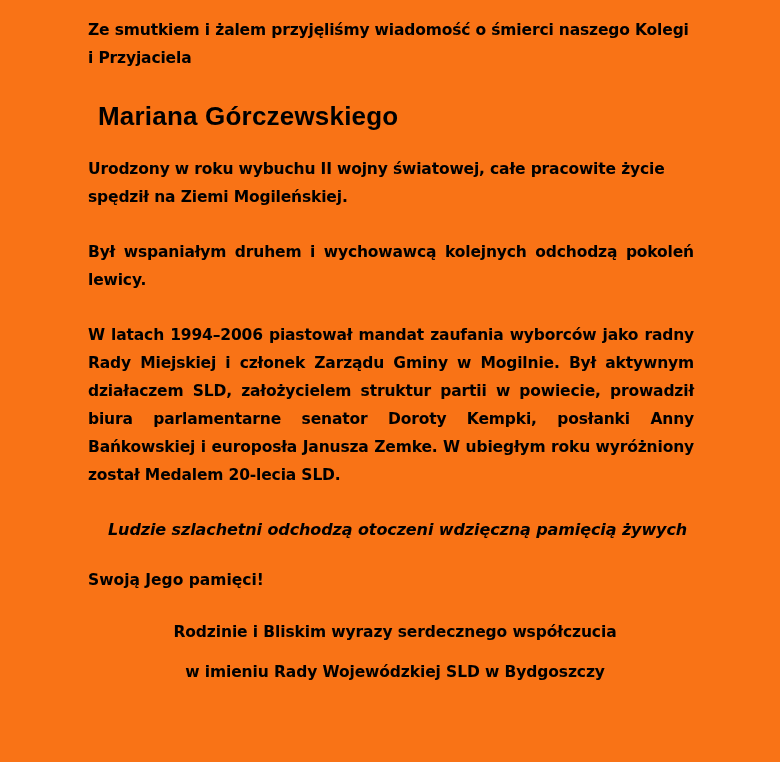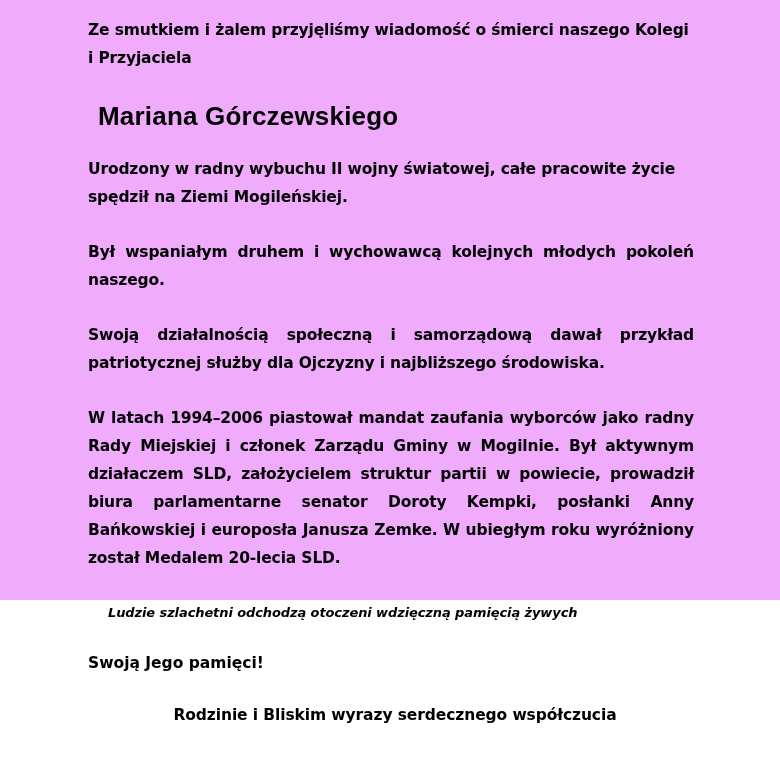--- a/index.html
+++ b/index.html
@@ -11,22 +11,22 @@
     width: 780px;
     height: 762px;
     overflow: hidden;
     font-family: "DejaVu Sans", sans-serif;
     color: #000000;
     -webkit-font-smoothing: none;
   }
   #page {
     position: relative;
     width: 780px;
-    height: 600px;
-    background: #f0abfc;
+    height: 762px;
+    background: #f97316;
   }
   #content {
     position: absolute;
     left: 88px;
     top: 16px;
     width: 606px;
   }
 
   
   .para {
@@ -55,21 +55,21 @@
     text-align: left;
     margin: 18px 0 22px 0;
     padding-left: 10px;
     letter-spacing: 0.2px;
   }
 
   .epitaph {
     font-family: "DejaVu Sans", sans-serif;
     font-weight: bold;
     font-style: italic;
-    font-size: 13px;
+    font-size: 16px;
     line-height: 28px;
     text-align: left;
     padding-left: 20px;
     margin: 0 0 22px 0;
     letter-spacing: -0.1px;
   }
 
   .hail {
     font-family: "DejaVu Sans", sans-serif;
     font-weight: bold;
@@ -78,40 +78,39 @@
     text-align: left;
     margin: 0 0 24px 0;
   }
 
   .centered-line {
     font-family: "DejaVu Sans", sans-serif;
     font-weight: bold;
     font-size: 15.5px;
     line-height: 28px;
     text-align: center;
-    margin: 0 0 30px 0;
+    margin: 0 0 12px 0;
     padding-left: 8px;
     letter-spacing: -0.1px;
   }
 </style>
 </head>
 <body>
 
 <div id="page">
   <div id="content">
 
     <p class="para plain">Ze smutkiem i żalem przyjęliśmy wiadomość o śmierci naszego Kolegi i Przyjaciela</p>
 
     <h1 class="name-heading">Mariana Górczewskiego</h1>
 
-    <p class="para plain">Urodzony w radny wybuchu II wojny światowej, całe pracowite życie spędził na Ziemi Mogileńskiej.</p>
+    <p class="para plain">Urodzony w roku wybuchu II wojny światowej, całe pracowite życie spędził na Ziemi Mogileńskiej.</p>
 
-    <p class="para">Był wspaniałym druhem i wychowawcą kolejnych młodych pokoleń naszego.</p>
+    <p class="para">Był wspaniałym druhem i wychowawcą kolejnych odchodzą pokoleń lewicy.</p>
 
-    <p class="para">Swoją działalnością społeczną i samorządową dawał przykład patriotycznej służby dla Ojczyzny i najbliższego środowiska.</p>
 
     <p class="para">W latach 1994–2006 piastował mandat zaufania wyborców jako radny Rady Miejskiej i członek Zarządu Gminy w Mogilnie. Był aktywnym działaczem SLD, założycielem struktur partii w powiecie, prowadził biura parlamentarne senator Doroty Kempki, posłanki Anny Bańkowskiej i europosła Janusza Zemke. W ubiegłym roku wyróżniony został Medalem 20-lecia SLD.</p>
 
     <p class="epitaph">Ludzie szlachetni odchodzą otoczeni wdzięczną pamięcią żywych</p>
 
     <p class="hail">Swoją Jego pamięci!</p>
 
     <p class="centered-line">Rodzinie i Bliskim wyrazy serdecznego współczucia</p>
 
     <p class="centered-line">w imieniu Rady Wojewódzkiej SLD w Bydgoszczy</p>

